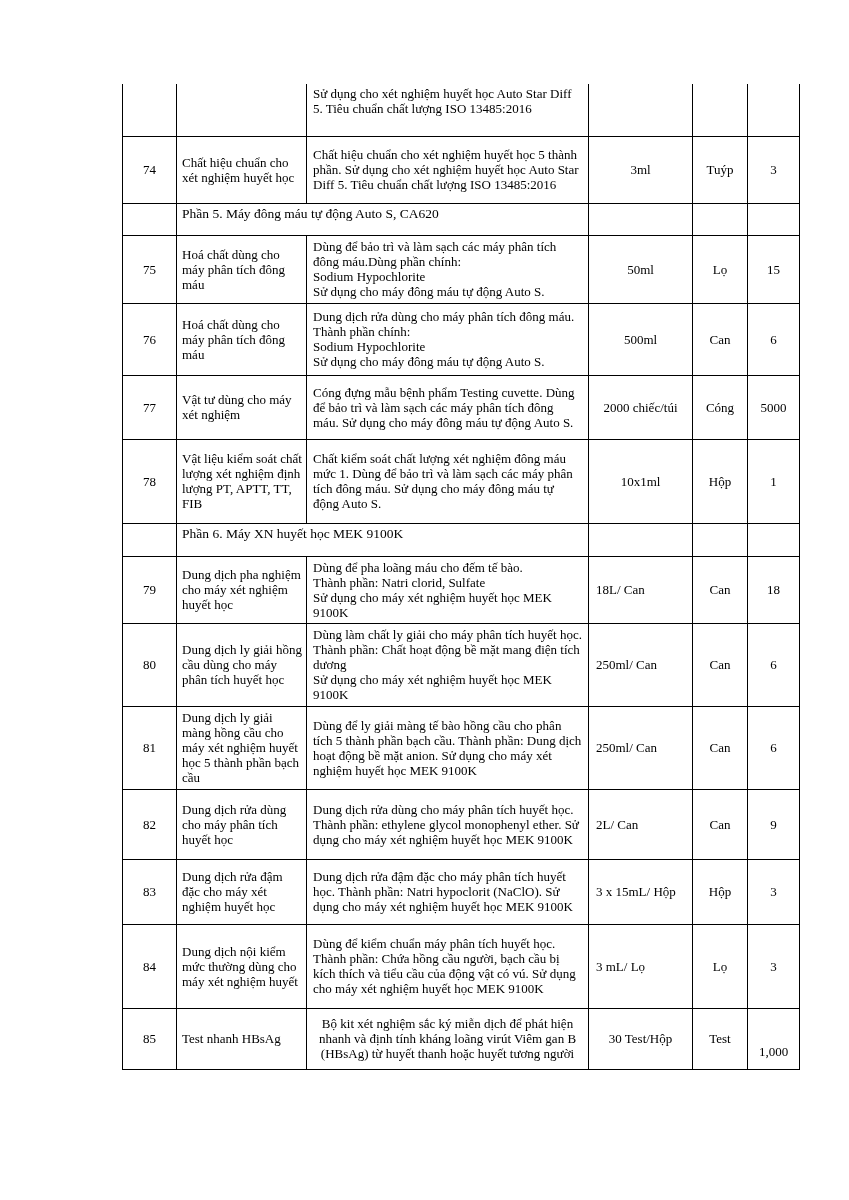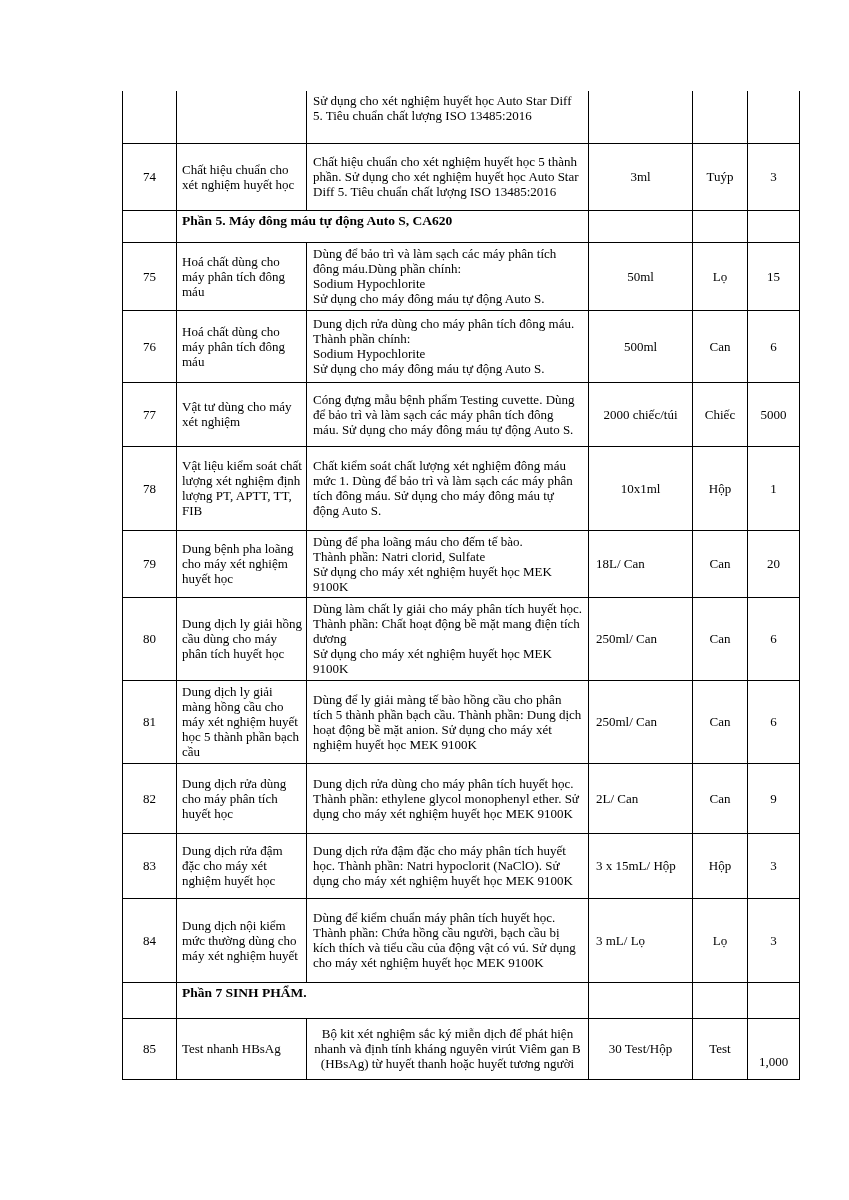--- a/index.html
+++ b/index.html
@@ -11,21 +11,21 @@
     width: 849px;
     height: 1200px;
     position: relative;
     font-family: "Liberation Serif", "DejaVu Serif", serif;
     font-size: 13px;
     color: #000000;
   }
   table.doc {
     position: absolute;
     left: 122px;
-    top: 91px;
+    top: 84px;
     width: 677px;
     border-collapse: collapse;
     table-layout: fixed;
   }
   td {
     border: 1px solid #000000;
     vertical-align: middle;
     line-height: 15px;
     padding: 1px 3px;
     overflow: hidden;
@@ -37,21 +37,21 @@
   td.c-name { text-align: left; padding: 1px 3px 1px 5px; }
   td.c-desc { text-align: left; padding: 1px 6px; white-space: pre-line; }
   td.c-desc.al-c { text-align: center; }
   td.c-spec { text-align: center; padding: 1px 2px; }
   td.c-spec.al-l { text-align: left; padding-left: 7px; }
   td.c-unit { text-align: center; }
   td.c-qty  { text-align: center; }
   td.c-qty.low { vertical-align: bottom; padding-bottom: 10px; }
   tr.sec-row td { vertical-align: top; }
   td.c-sec {
-    font-weight: bold;
+    font-weight: normal;
     font-size: 13.5px;
     text-align: left;
     padding: 2px 3px 1px 5px;
     vertical-align: top;
   }
 </style>
 </head>
 <body>
 
 <div>
@@ -112,43 +112,50 @@
       <td class="c-spec">500ml</td>
       <td class="c-unit">Can</td>
       <td class="c-qty">6</td>
     </tr>
 
     <tr style="height:64px">
       <td class="c-num">77</td>
       <td class="c-name">Vật tư dùng cho máy xét nghiệm</td>
       <td class="c-desc">Cóng đựng mẫu bệnh phẩm Testing cuvette. Dùng để bảo trì và làm sạch các máy phân tích đông máu. Sử dụng cho máy đông máu tự động Auto S.</td>
       <td class="c-spec">2000 chiếc/túi</td>
-      <td class="c-unit">Chiếc</td>
+      <td class="c-unit">Cóng</td>
       <td class="c-qty">5000</td>
     </tr>
 
     <tr style="height:84px">
       <td class="c-num">78</td>
       <td class="c-name">Vật liệu kiểm soát chất lượng xét nghiệm định lượng PT, APTT, TT, FIB</td>
       <td class="c-desc">Chất kiểm soát chất lượng xét nghiệm đông máu mức 1. Dùng để bảo trì và làm sạch các máy phân tích đông máu. Sử dụng cho máy đông máu tự động Auto S.</td>
       <td class="c-spec">10x1ml</td>
       <td class="c-unit">Hộp</td>
       <td class="c-qty">1</td>
     </tr>
 
+    <tr class="sec-row" style="height:33px">
+      <td></td>
+      <td class="c-sec" colspan="2">Phần 6. Máy XN huyết học MEK 9100K</td>
+      <td></td>
+      <td></td>
+      <td></td>
+    </tr>
 
     <tr style="height:67px">
       <td class="c-num">79</td>
-      <td class="c-name">Dung bệnh pha loãng cho máy xét nghiệm huyết học</td>
+      <td class="c-name">Dung dịch pha nghiệm cho máy xét nghiệm huyết học</td>
       <td class="c-desc">Dùng để pha loãng máu cho đếm tế bào.
 Thành phần: Natri clorid, Sulfate
 Sử dụng cho máy xét nghiệm huyết học MEK 9100K</td>
       <td class="c-spec al-l">18L/ Can</td>
       <td class="c-unit">Can</td>
-      <td class="c-qty">20</td>
+      <td class="c-qty">18</td>
     </tr>
 
     <tr style="height:83px">
       <td class="c-num">80</td>
       <td class="c-name">Dung dịch ly giải hồng cầu dùng cho máy phân tích huyết học</td>
       <td class="c-desc">Dùng làm chất ly giải cho máy phân tích huyết học. Thành phần: Chất hoạt động bề mặt mang điện tích dương
 Sử dụng cho máy xét nghiệm huyết học MEK 9100K</td>
       <td class="c-spec al-l">250ml/ Can</td>
       <td class="c-unit">Can</td>
       <td class="c-qty">6</td>
@@ -183,31 +190,24 @@
 
     <tr style="height:84px">
       <td class="c-num">84</td>
       <td class="c-name">Dung dịch nội kiểm mức thường dùng cho máy xét nghiệm huyết</td>
       <td class="c-desc">Dùng để kiểm chuẩn máy phân tích huyết học. Thành phần: Chứa hồng cầu người, bạch cầu bị kích thích và tiểu cầu của động vật có vú. Sử dụng cho máy xét nghiệm huyết học MEK 9100K</td>
       <td class="c-spec al-l">3 mL/ Lọ</td>
       <td class="c-unit">Lọ</td>
       <td class="c-qty">3</td>
     </tr>
 
-    <tr class="sec-row" style="height:36px">
-      <td></td>
-      <td class="c-sec" colspan="2">Phần 7 SINH PHẨM.</td>
-      <td></td>
-      <td></td>
-      <td></td>
-    </tr>
 
     <tr style="height:61px">
       <td class="c-num">85</td>
       <td class="c-name">Test nhanh HBsAg</td>
-      <td class="c-desc al-c">Bộ kit xét nghiệm sắc ký miễn dịch để phát hiện nhanh và định tính kháng nguyên virút Viêm gan B (HBsAg) từ huyết thanh hoặc huyết tương người</td>
+      <td class="c-desc al-c">Bộ kit xét nghiệm sắc ký miễn dịch để phát hiện nhanh và định tính kháng loãng virút Viêm gan B (HBsAg) từ huyết thanh hoặc huyết tương người</td>
       <td class="c-spec">30 Test/Hộp</td>
       <td class="c-unit">Test</td>
       <td class="c-qty low">1,000</td>
     </tr>
   </tbody>
     </table>
 </div>
 
 </body></html>

